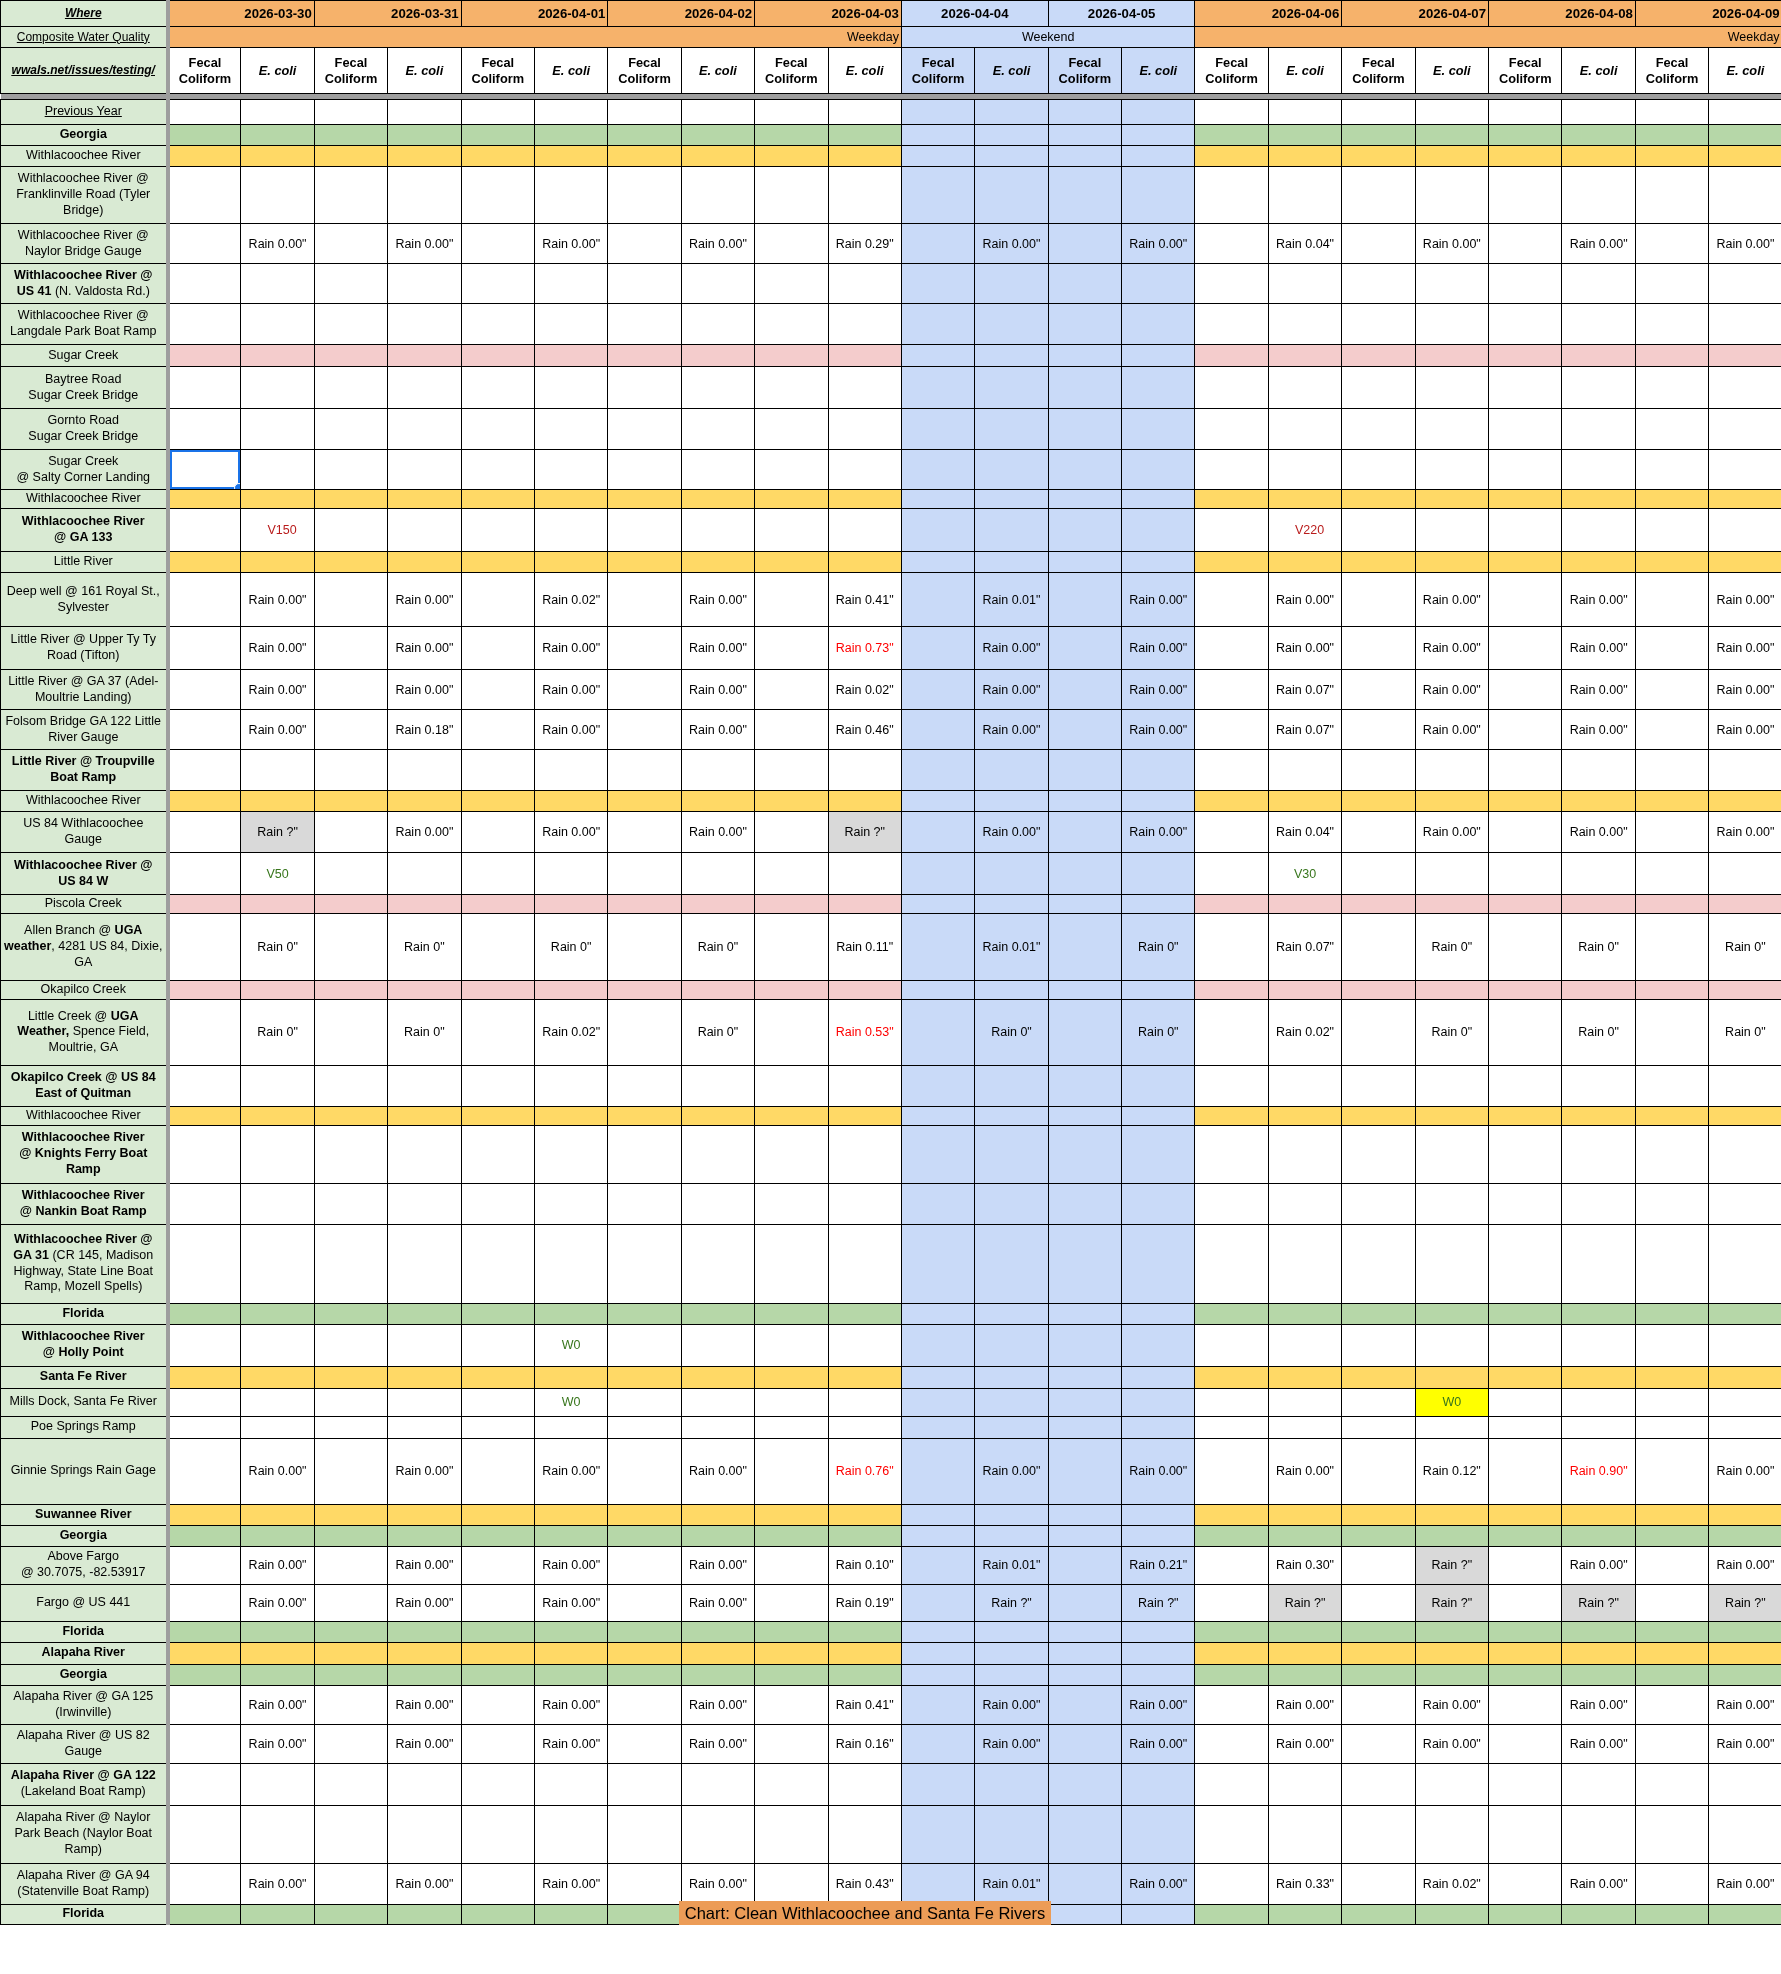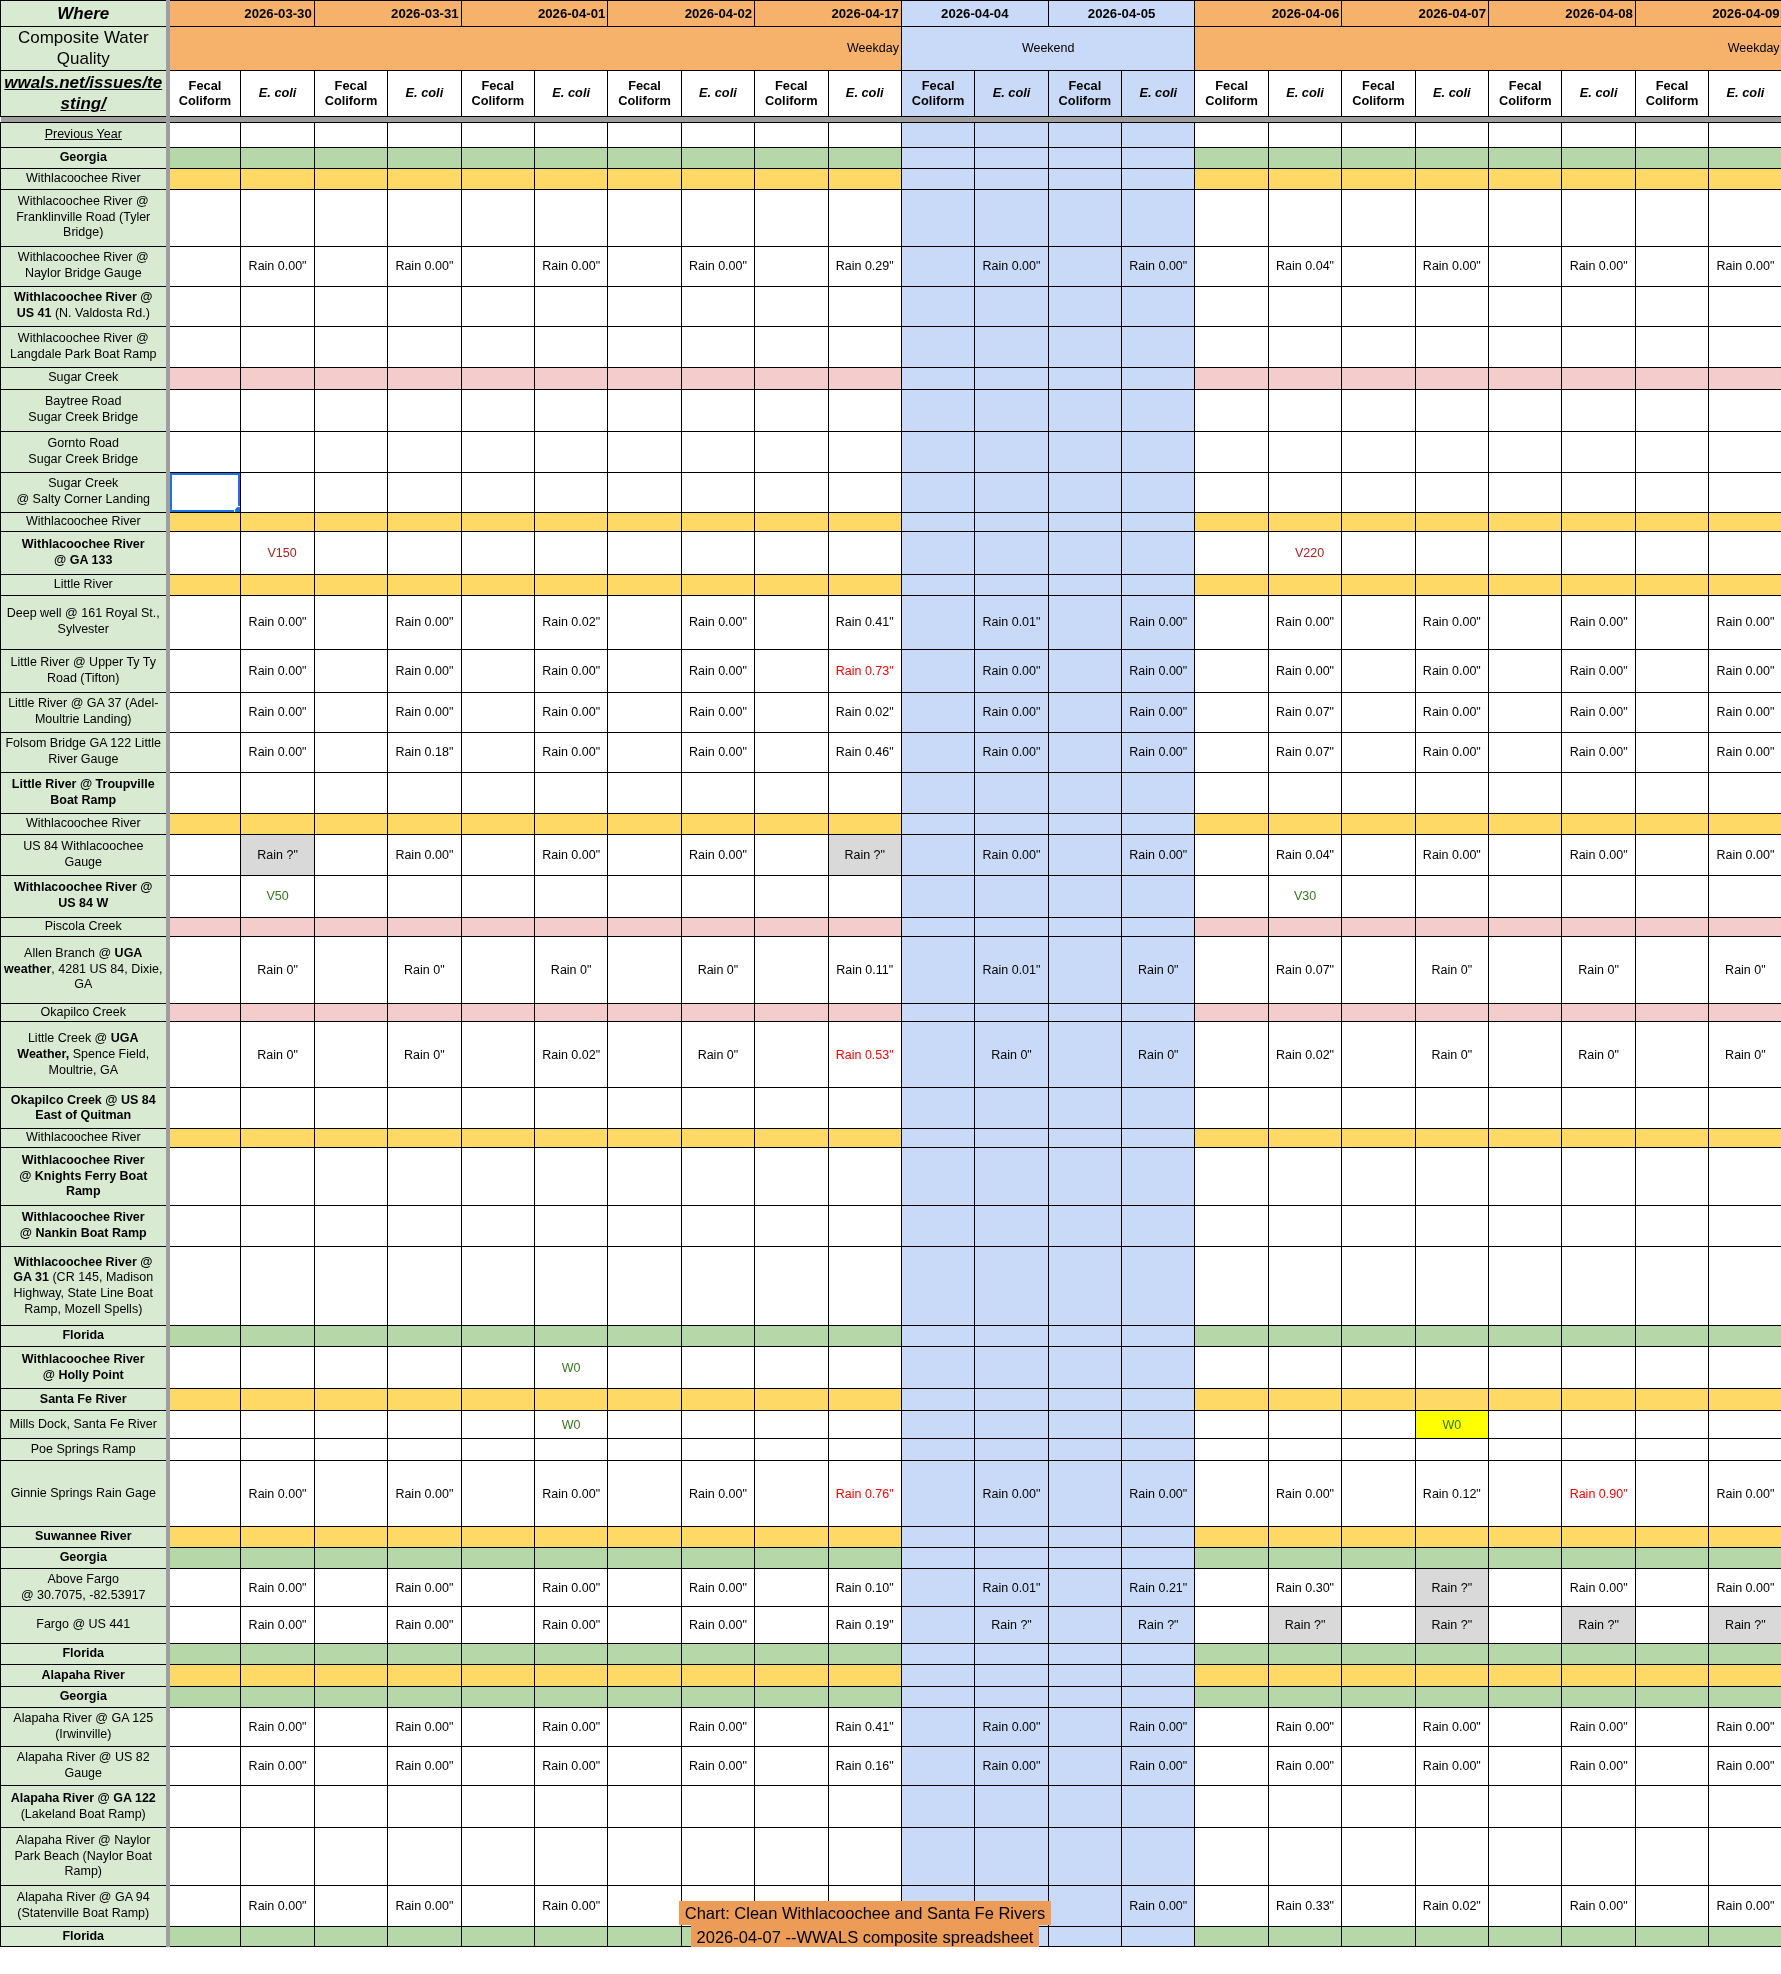--- a/index.html
+++ b/index.html
@@ -11,21 +11,21 @@
   
   tr.hr1{height:26px;} tr.hr2{height:21px;} tr.hr3{height:26px;} tr.hr4{height:46px;}
   td.dh{font-size:13.2px; font-weight:bold;}
   td.wd{background:#f6b26b;text-align:right;}
   td.sub{background:#fff; font-weight:bold; font-size:12.8px; line-height:1.2;}
   td.sub.we{background:#c9daf8;}
   .i{font-style:italic;}
   .b{font-weight:bold;}
   
   td.corner, td.lbl{background:#d9ead3; border-right:4px solid #9e9e9e;}
-  td.corner{font-size:17px; line-height:1.25;}
+  td.corner{font-size:12px; line-height:1.25;text-decoration:underline;}
   td.lbl{font-size:12.5px; line-height:1.26; padding:1px 3px;}
   a.wlink{color:#000000; font-weight:bold; font-style:italic; text-decoration:underline; cursor:pointer; overflow-wrap:anywhere;}
   a.prevyear{color:#000000; text-decoration:underline; cursor:pointer;}
   
   tr.divider td{height:5px; background:#9e9e9e; border-left:none; border-right:none; padding:0;}
   
   td.band-region{background:#b6d7a8;}
   td.band-river{background:#ffd966;}
   td.band-creek{background:#f4cccc;}
   
@@ -75,21 +75,21 @@
         <col style="width:73.4px">
         <col style="width:73.4px">
       </colgroup>
       <tbody>
         <tr class="hr1">
           <td class="corner b i">Where</td>
           <td colspan="2" class="dh wd">2026-03-30</td>
           <td colspan="2" class="dh wd">2026-03-31</td>
           <td colspan="2" class="dh wd">2026-04-01</td>
           <td colspan="2" class="dh wd">2026-04-02</td>
-          <td colspan="2" class="dh wd">2026-04-17</td>
+          <td colspan="2" class="dh wd">2026-04-03</td>
           <td colspan="2" class="dh we">2026-04-04</td>
           <td colspan="2" class="dh we">2026-04-05</td>
           <td colspan="2" class="dh wd">2026-04-06</td>
           <td colspan="2" class="dh wd">2026-04-07</td>
           <td colspan="2" class="dh wd">2026-04-08</td>
           <td colspan="2" class="dh wd">2026-04-09</td>
         </tr>
         <tr class="hr2">
           <td class="corner">Composite Water Quality</td>
           <td colspan="10" class="wd">Weekday</td>

